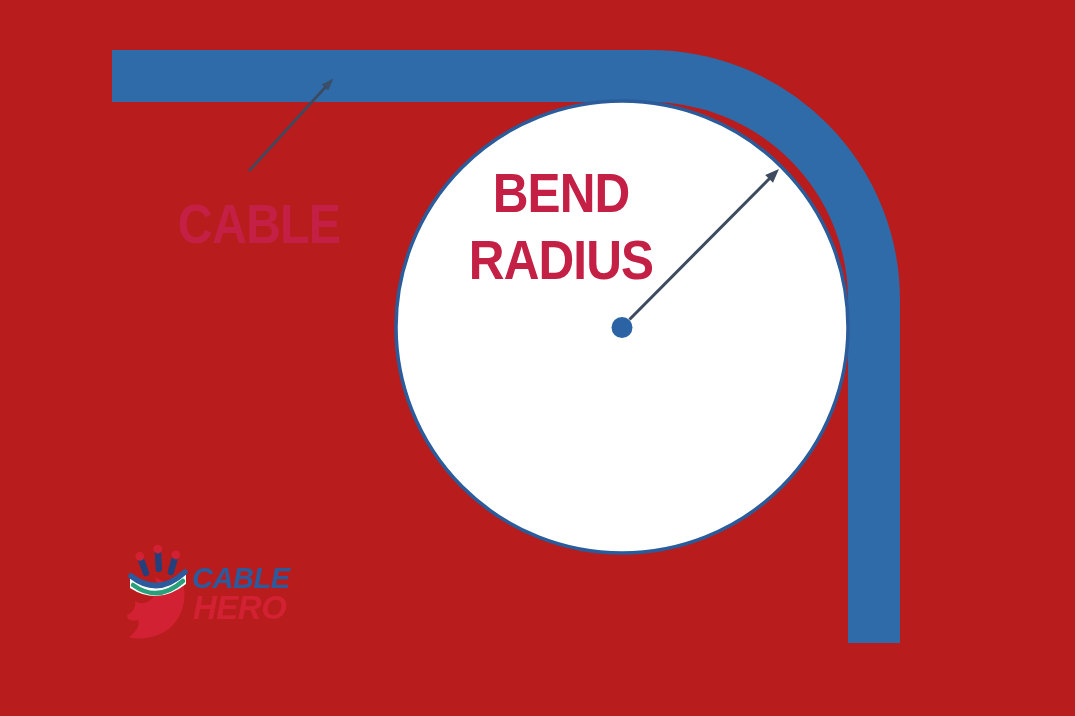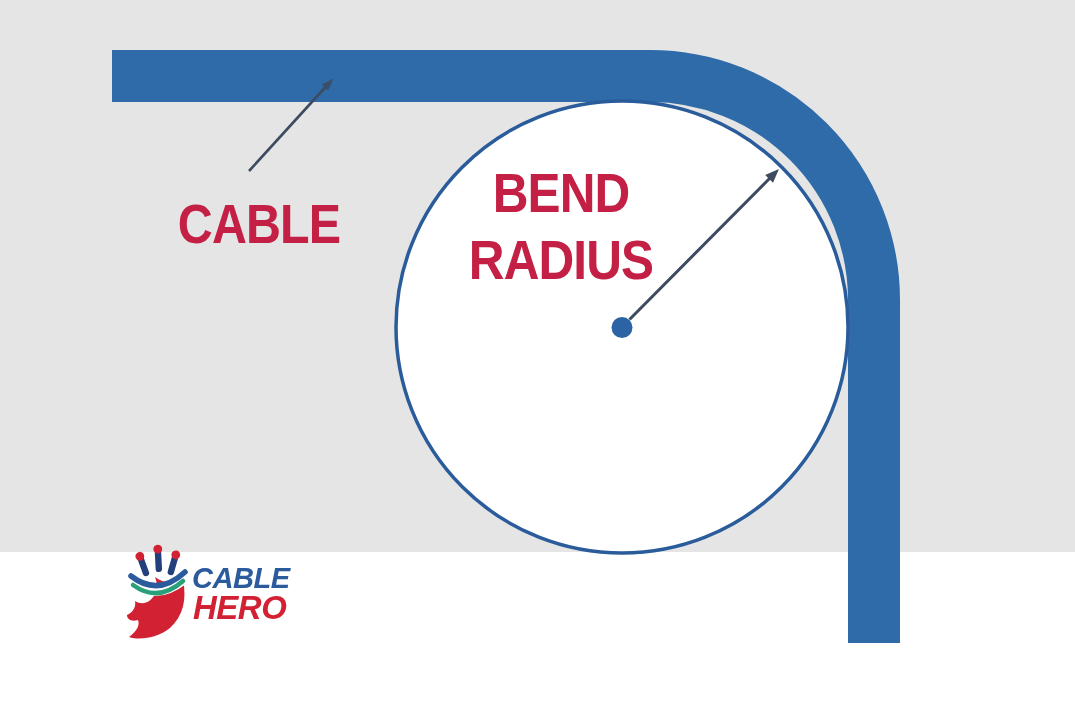--- a/index.html
+++ b/index.html
@@ -7,22 +7,22 @@
     padding: 0;
     width: 1075px;
     height: 716px;
     background: #ffffff;
     overflow: hidden;
     font-family: "Liberation Sans", sans-serif;
   }
   .canvas {
     position: relative;
     width: 1075px;
-    height: 552px;
-    background: #e5e5e5;
+    height: 716px;
+    background: #b91c1c;
   }
   svg { display: block; }
   .dia-label {
     font-family: "Liberation Sans", sans-serif;
     font-weight: 700;
     font-size: 55px;
     letter-spacing: -1px;
   }
   .logo-word {
     font-family: "Liberation Sans", sans-serif;

